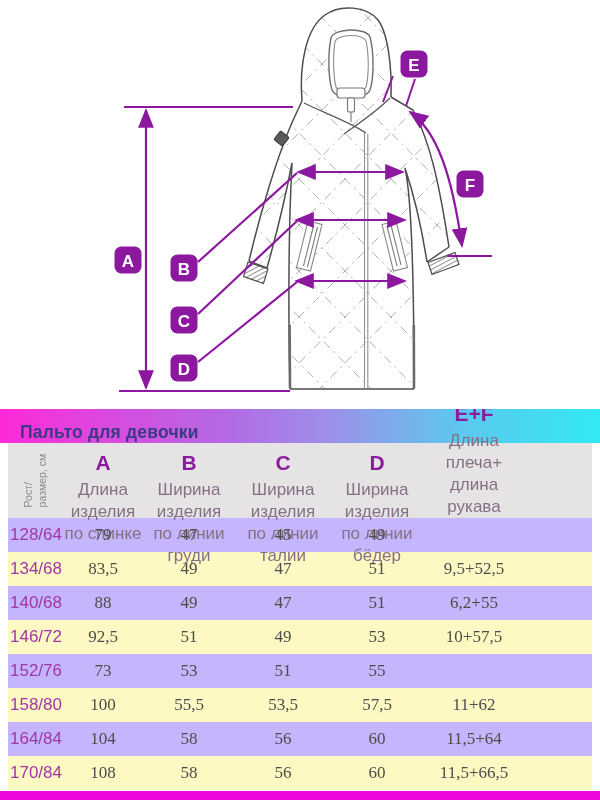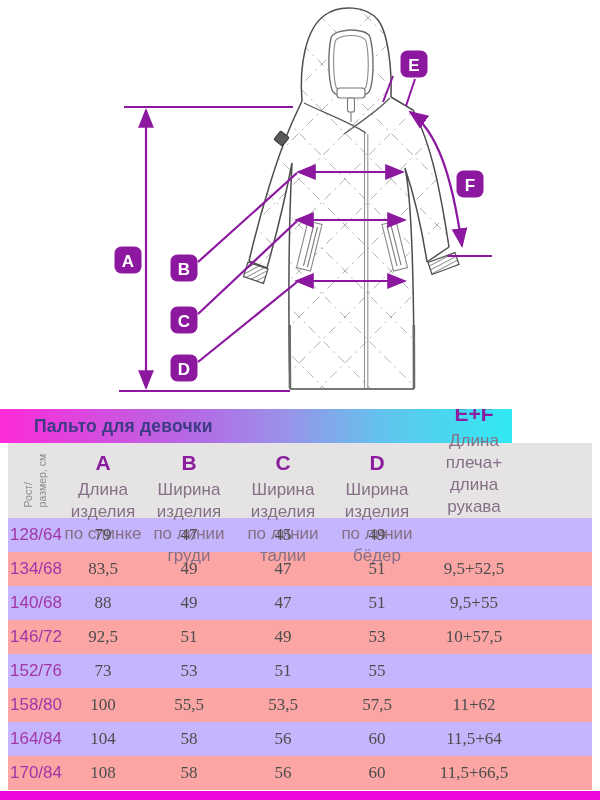--- a/index.html
+++ b/index.html
@@ -10,36 +10,36 @@
     overflow:hidden;
   }
   .page{width:600px;height:800px;display:flex;flex-direction:column;}
 
   
   .diagram{width:600px;height:409px;background:#fff;position:relative;}
   .diagram svg{display:block;}
 
   
   .banner{
-    height:34px;width:512px;box-sizing:border-box;
+    height:34px;width:600px;box-sizing:border-box;
     background:linear-gradient(90deg,#fd2ad9 0%,#d94ade 18%,#b36ae4 38%,#9c90e9 55%,#5fc6ee 76%,#31e9f2 100%);
-    display:flex;align-items:center;padding-left:34px;
+    display:flex;align-items:flex-end;padding-left:20px;
   }
   .banner .title{color:#3d3a85;font-size:17.5px;font-weight:bold;letter-spacing:.2px;}
 
   
   .size-table{width:584px;margin:0 8px;}
   .trow{
     display:grid;
     grid-template-columns:56px 78px 94px 94px 94px 168px;
     align-items:center;
   }
   .thead{height:75px;background:#e5e3e4;}
   .drow{height:34px;background:#c4b5fd;}
-  .drow.alt{background:#fca5a5;}
+  .drow.alt{background:#fef9c3;}
 
   .corner{display:flex;align-items:center;justify-content:center;height:75px;}
   .corner .rot{
     transform:rotate(-90deg);
     white-space:pre;
     font-size:10.5px;line-height:1.3;color:#8e8e8e;text-align:left;
   }
   .hcell{display:flex;flex-direction:column;align-items:center;justify-content:flex-start;height:75px;box-sizing:border-box;padding-top:9px;}
   .hcell .letter{color:#8a1c9e;font-weight:bold;font-size:21px;line-height:1;}
   .hcell .desc{
@@ -237,21 +237,21 @@
           <div class="vcell">47</div>
           <div class="vcell">51</div>
           <div class="vcell ef">9,5+52,5</div>
         </div>
         <div class="trow drow">
           <div class="size-cell">140/68</div>
           <div class="vcell">88</div>
           <div class="vcell">49</div>
           <div class="vcell">47</div>
           <div class="vcell">51</div>
-          <div class="vcell ef">9,5+55</div>
+          <div class="vcell ef">6,2+55</div>
         </div>
         <div class="trow drow alt">
           <div class="size-cell">146/72</div>
           <div class="vcell">92,5</div>
           <div class="vcell">51</div>
           <div class="vcell">49</div>
           <div class="vcell">53</div>
           <div class="vcell ef">10+57,5</div>
         </div>
         <div class="trow drow">

